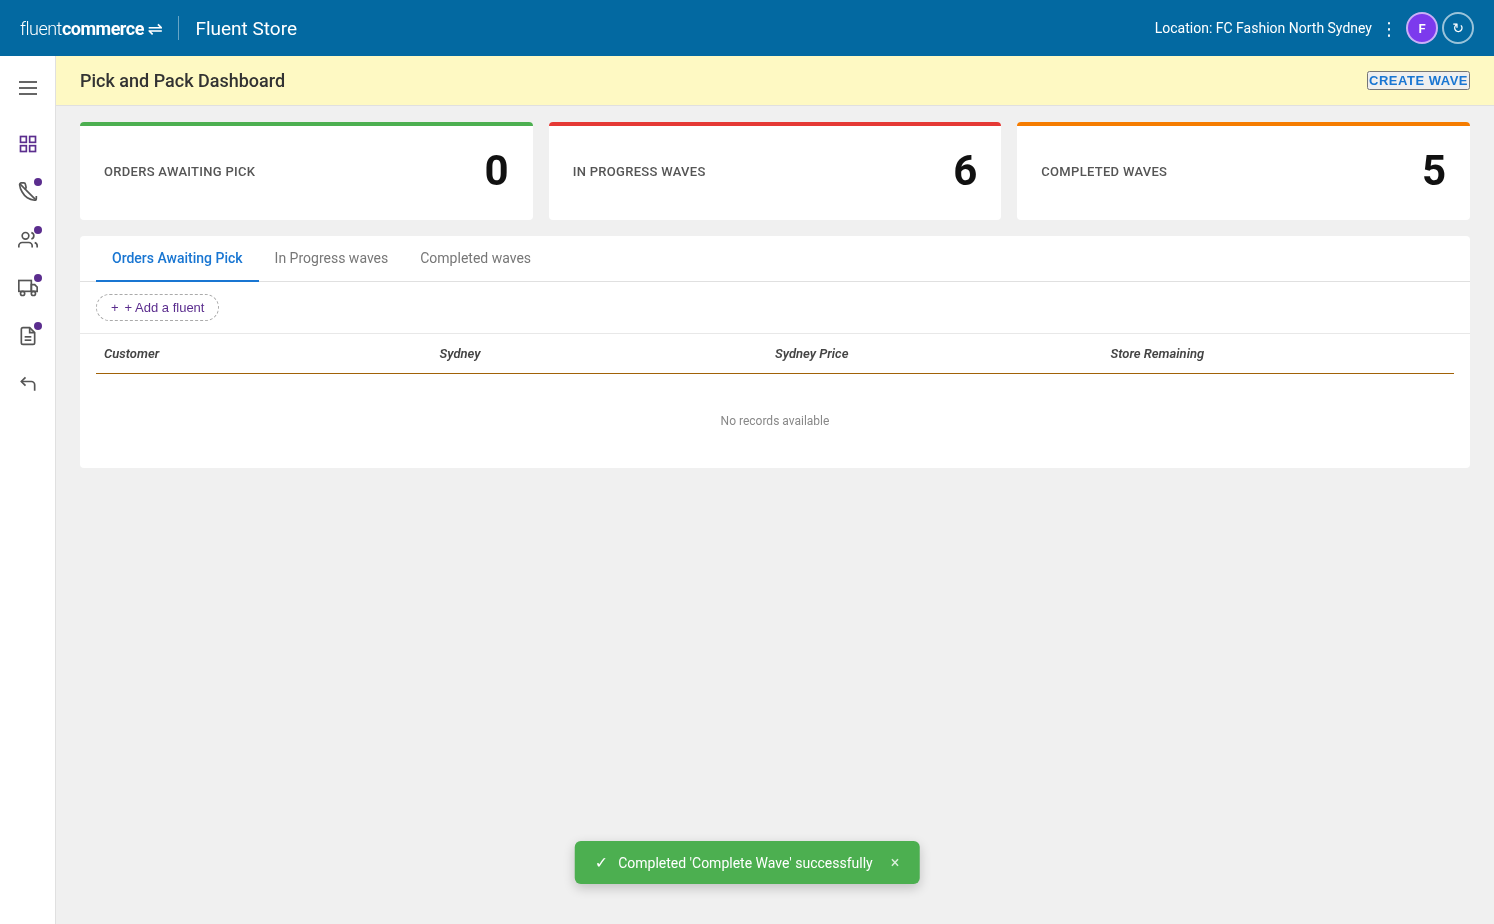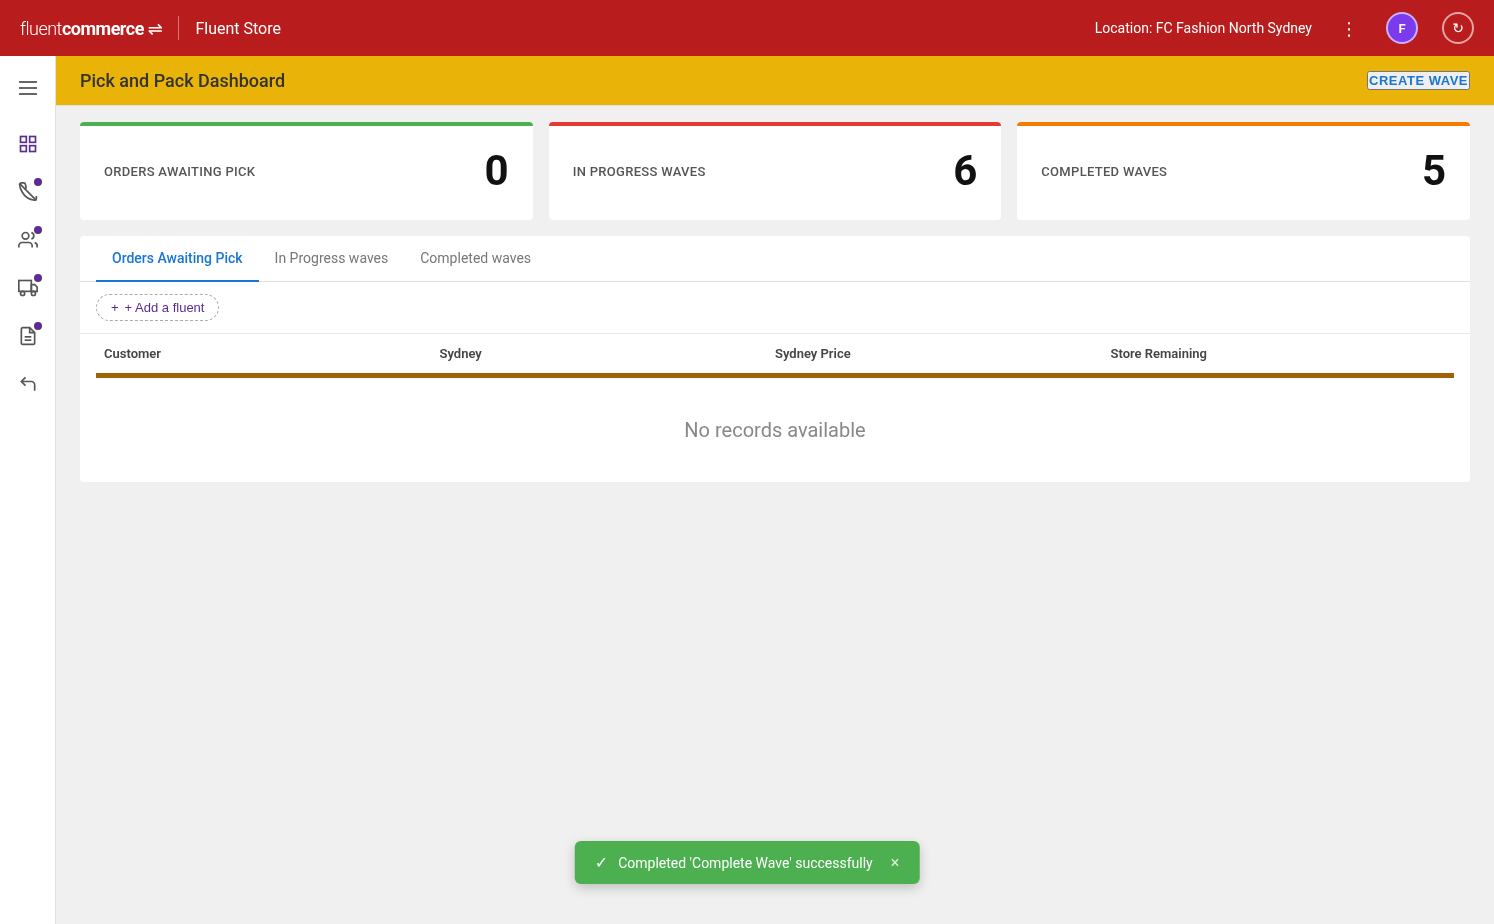--- a/index.html
+++ b/index.html
@@ -1,20 +1,20 @@
 <!DOCTYPE html>
 <html><head>
   <meta charset="utf-8">
   <style>
     * { box-sizing: border-box; margin: 0; padding: 0; }
     body { font-family: -apple-system, BlinkMacSystemFont, 'Segoe UI', Roboto, sans-serif; background: #f0f0f0; }
 
     
     .navbar {
-      background: #b91c1c;
+      background: #0369a1;
       height: 56px;
       display: flex;
       align-items: center;
       padding: 0 20px;
       position: fixed;
       top: 0; left: 0; right: 0;
       z-index: 100;
     }
     .navbar-brand {
       display: flex;
@@ -30,27 +30,27 @@
     .navbar-logo span { font-weight: 300; }
     .navbar-logo strong { font-weight: 700; }
     .navbar-divider {
       width: 1px;
       height: 24px;
       background: rgba(255,255,255,0.4);
       margin: 0 16px;
     }
     .navbar-store {
       color: white;
-      font-size: 16px;
+      font-size: 19px;
     }
     .navbar-right {
       margin-left: auto;
       display: flex;
       align-items: center;
-      gap: 24px;
+      gap: 4px;
       color: white;
       font-size: 14px;
     }
     .navbar-location {
       color: white;
       font-size: 14px;
     }
     .navbar-dots {
       color: white;
       font-size: 18px;
@@ -147,21 +147,21 @@
       right: 6px;
     }
 
     
     .main-content {
       margin-left: 56px;
       flex: 1;
       padding: 0;
     }
     .page-header {
-      background: #eab308;
+      background: #fef9c3;
       padding: 14px 24px;
       display: flex;
       align-items: center;
       justify-content: space-between;
       border-bottom: 1px solid #e0e0e0;
     }
     .page-title {
       font-size: 18px;
       font-weight: 500;
       color: #333;
@@ -257,32 +257,33 @@
     }
 
     
     .table-area {
       padding: 0 16px;
     }
     .table-header {
       display: grid;
       grid-template-columns: 2fr 2fr 2fr 2fr;
       padding: 12px 8px;
-      border-bottom: 5px solid #a16207;
+      border-bottom: 1px solid #a16207;
+      font-style: italic;
     }
     .table-header-cell {
       font-size: 13px;
       font-weight: 600;
       color: #444;
     }
     .table-empty {
       padding: 40px;
       text-align: center;
       color: #888;
-      font-size: 20px;
+      font-size: 12px;
     }
 
     
     .toast {
       position: fixed;
       bottom: 40px;
       left: 50%;
       transform: translateX(-50%);
       background: #4caf50;
       color: white;

